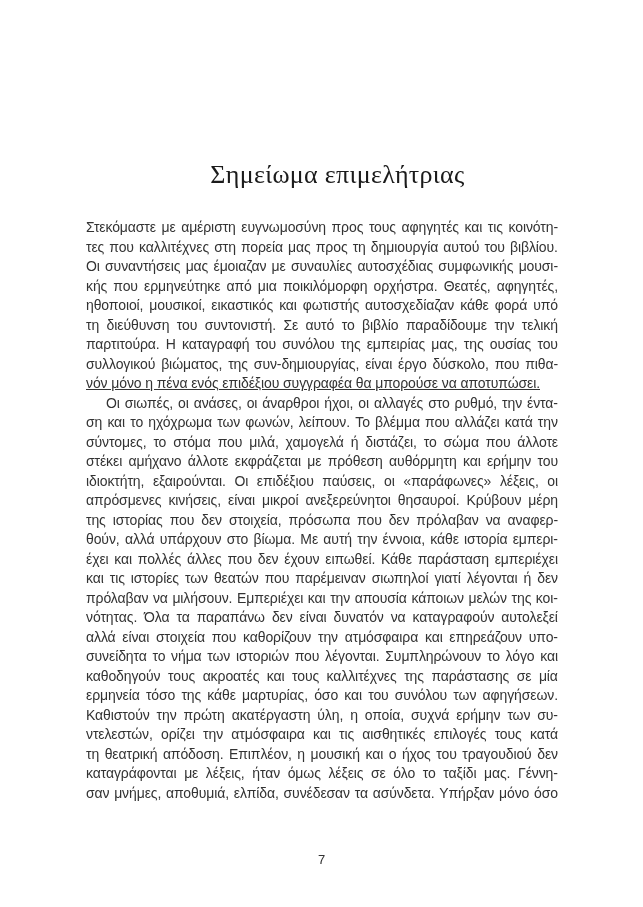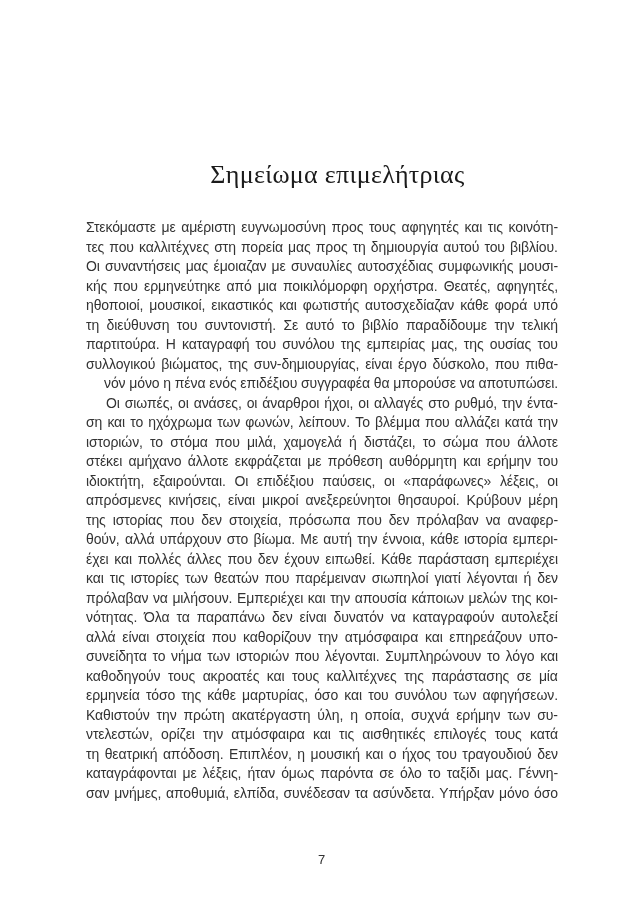--- a/index.html
+++ b/index.html
@@ -43,21 +43,22 @@
     display: flex;
     justify-content: space-between;
     align-items: baseline;
     height: 19.5px;
     line-height: 19.5px;
     overflow: hidden;
     white-space: nowrap;
   }
   .line.last {
     display: block;
-    text-align: right;
+    text-align: left;
+    text-decoration: underline;
   }
   .line.indent { padding-left: 20px; }
   .pagenum {
     position: absolute;
     top: 852px; left: 0;
     width: 100%;
     text-align: center;
     font-size: 13px;
     color: var(--text);
   }
@@ -190,21 +191,21 @@
         <span>φωνών,</span>
         <span>λείπουν.</span>
         <span>Το</span>
         <span>βλέμμα</span>
         <span>που</span>
         <span>αλλάζει</span>
         <span>κατά</span>
         <span>την</span>
       </div>
       <div class="line">
-        <span>ιστοριών,</span>
+        <span>σύντομες,</span>
         <span>το</span>
         <span>στόμα</span>
         <span>που</span>
         <span>μιλά,</span>
         <span>χαμογελά</span>
         <span>ή</span>
         <span>διστάζει,</span>
         <span>το</span>
         <span>σώμα</span>
         <span>που</span>
@@ -410,21 +411,21 @@
         <span>του</span>
         <span>τραγουδιού</span>
         <span>δεν</span>
       </div>
       <div class="line">
         <span>καταγράφονται</span>
         <span>με</span>
         <span>λέξεις,</span>
         <span>ήταν</span>
         <span>όμως</span>
-        <span>παρόντα</span>
+        <span>λέξεις</span>
         <span>σε</span>
         <span>όλο</span>
         <span>το</span>
         <span>ταξίδι</span>
         <span>μας.</span>
         <span>Γέννη-</span>
       </div>
       <div class="line">
         <span>σαν</span>
         <span>μνήμες,</span>

